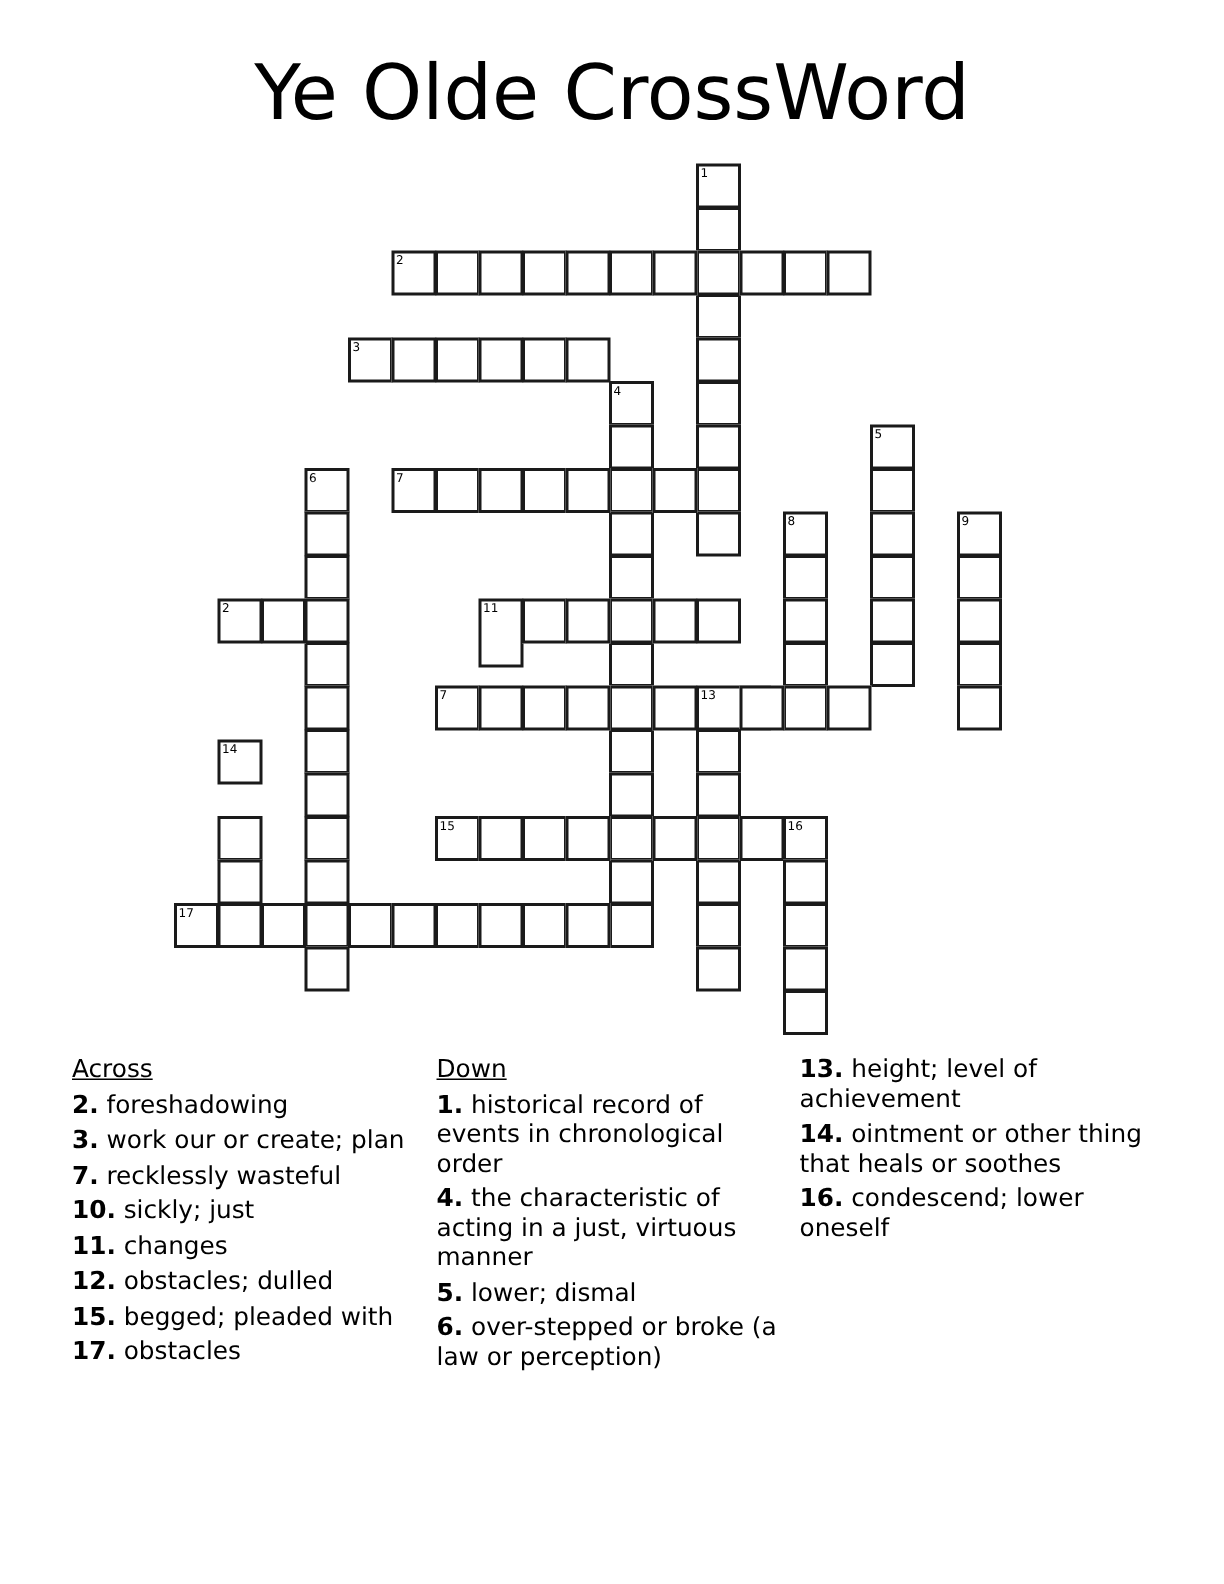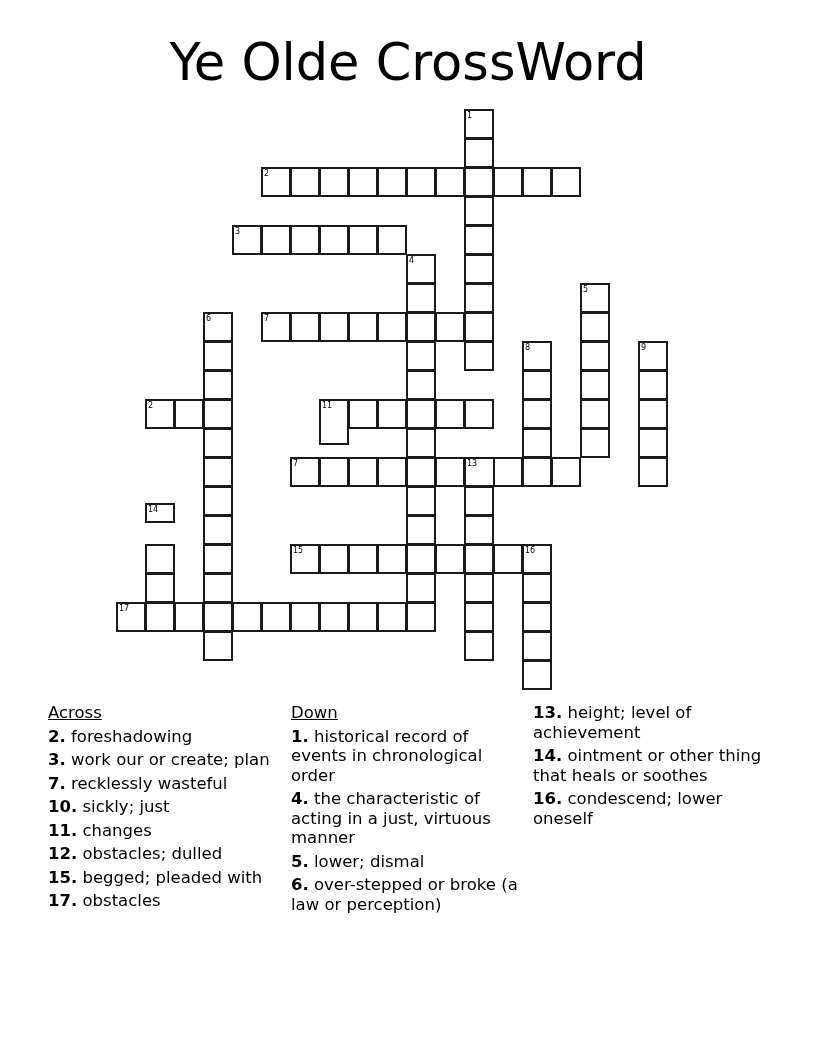--- a/index.html
+++ b/index.html
@@ -134,21 +134,21 @@
       <span class="num">13</span>
     </div>
     <div class="cell" style="left: 377px; top: 348px; width: 30px; height: 30px;"></div>
     <div class="cell" style="left: 435px; top: 348px; width: 30px; height: 30px;"></div>
     <div class="cell" style="left: 348px; top: 377px; width: 30px; height: 30px;"></div>
     <div class="cell" style="left: 348px; top: 406px; width: 30px; height: 30px;"></div>
     <div class="cell" style="left: 348px; top: 435px; width: 30px; height: 30px;"></div>
     <div class="cell" style="left: 348px; top: 464px; width: 30px; height: 30px;"></div>
     <div class="cell" style="left: 348px; top: 493px; width: 30px; height: 30px;"></div>
     <div class="cell" style="left: 348px; top: 522px; width: 30px; height: 30px;"></div>
-    <div class="cell" style="left: 29px; top: 394px; width: 30px; height: 20px;">
+    <div class="cell" style="left: 29px; top: 384px; width: 30px; height: 30px;">
       <span class="num">14</span>
     </div>
     <div class="cell" style="left: 29px; top: 435px; width: 30px; height: 30px;"></div>
     <div class="cell" style="left: 29px; top: 464px; width: 30px; height: 30px;"></div>
     <div class="cell" style="left: 29px; top: 493px; width: 30px; height: 30px;"></div>
     <div class="cell" style="left: 174px; top: 435px; width: 30px; height: 30px;">
       <span class="num">15</span>
     </div>
     <div class="cell" style="left: 203px; top: 435px; width: 30px; height: 30px;"></div>
     <div class="cell" style="left: 232px; top: 435px; width: 30px; height: 30px;"></div>

